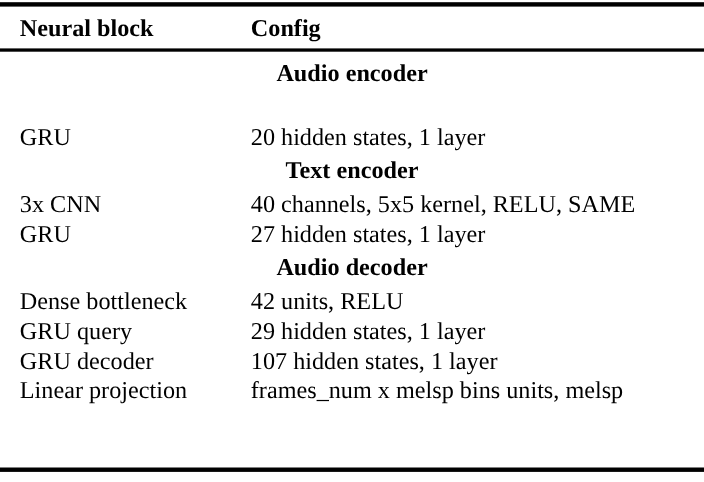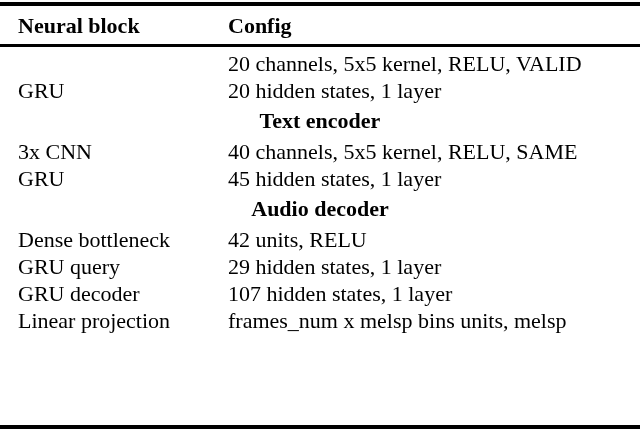--- a/index.html
+++ b/index.html
@@ -75,44 +75,46 @@
 
   <div class="header-row">
     <span class="c1">Neural block</span>
     <span class="c2">Config</span>
   </div>
 
   <div class="rule mid"></div>
 
   <div class="tbody">
 
+    <div class="row section">
+      <span>Audio encoder</span>
+    </div>
 
     <div class="row data">
-      <span class="c2">20 channels, 5x5 kernel, RELU, VALID</span>
     </div>
 
     <div class="row data">
       <span class="c1">GRU</span>
       <span class="c2">20 hidden states, 1 layer</span>
     </div>
 
 
 
     <div class="row section">
       <span>Text encoder</span>
     </div>
 
     <div class="row data">
       <span class="c1">3x CNN</span>
       <span class="c2">40 channels, 5x5 kernel, RELU, SAME</span>
     </div>
 
     <div class="row data">
       <span class="c1">GRU</span>
-      <span class="c2">45 hidden states, 1 layer</span>
+      <span class="c2">27 hidden states, 1 layer</span>
     </div>
 
     <div class="row section">
       <span>Audio decoder</span>
     </div>
 
     <div class="row data">
       <span class="c1">Dense bottleneck</span>
       <span class="c2">42 units, RELU</span>
     </div>

